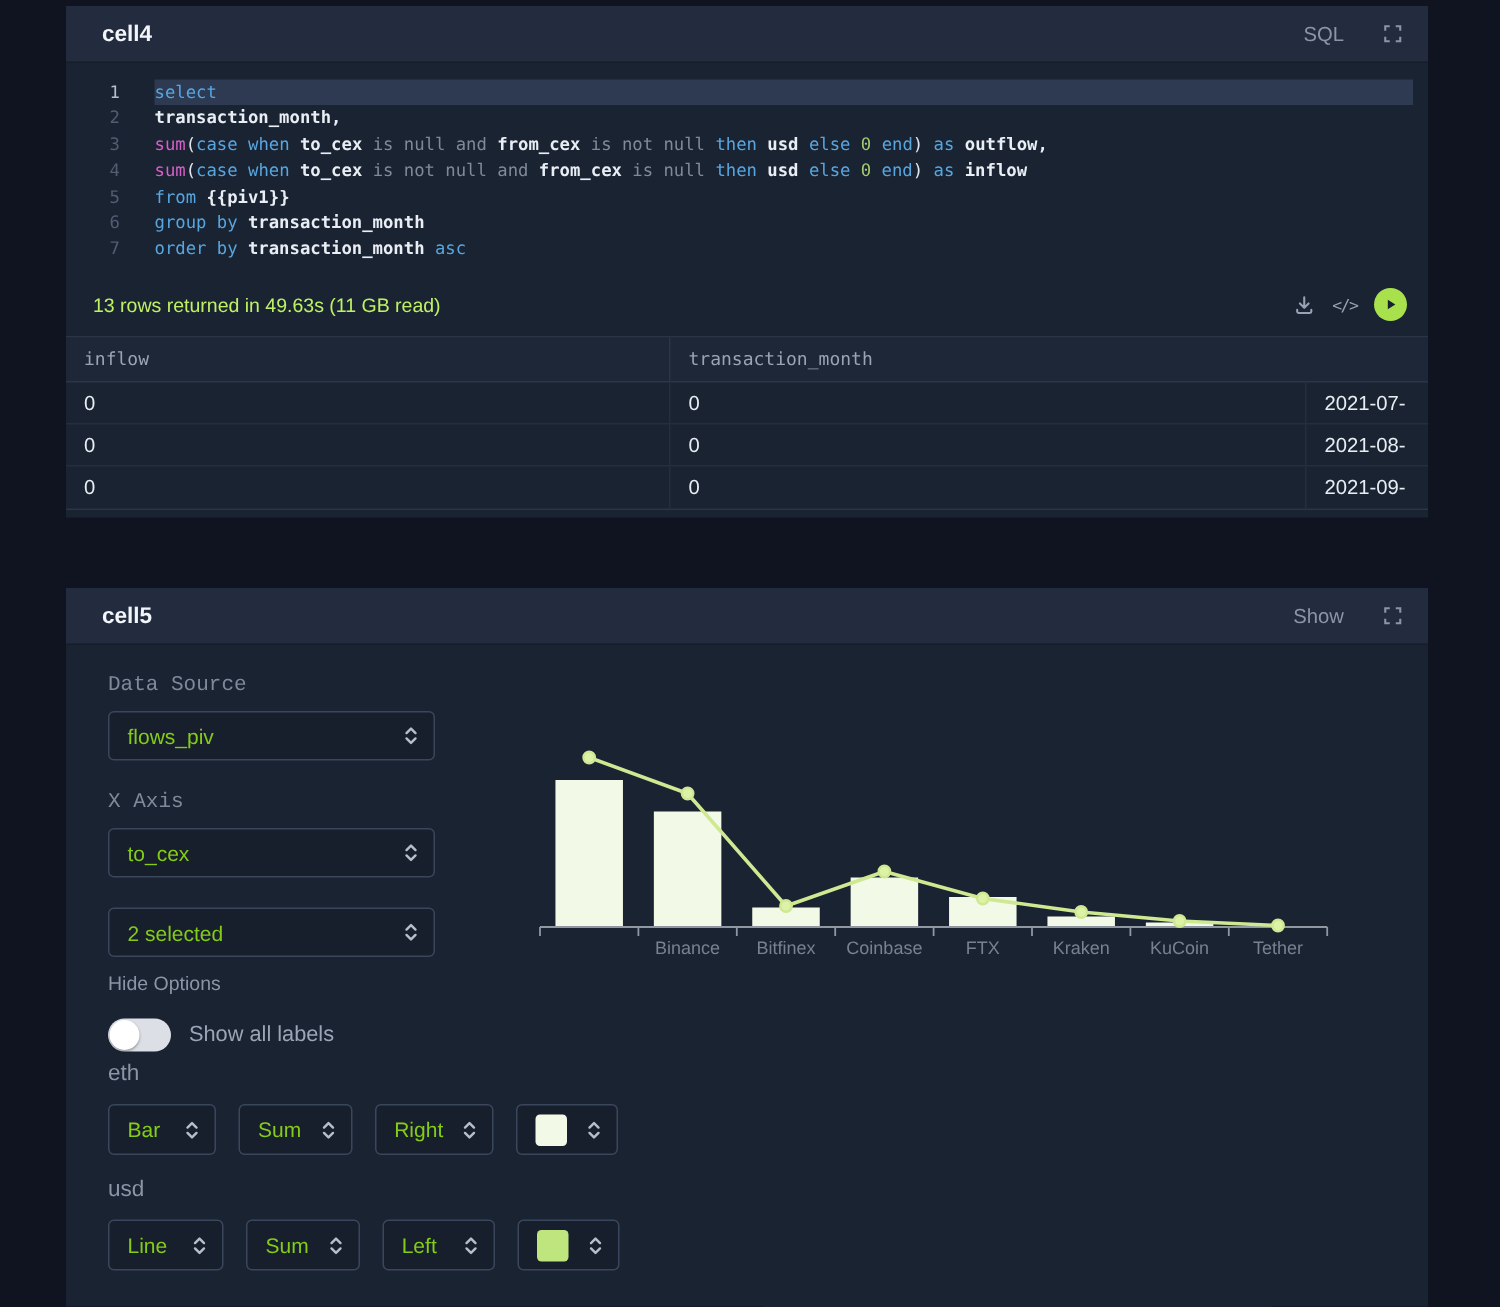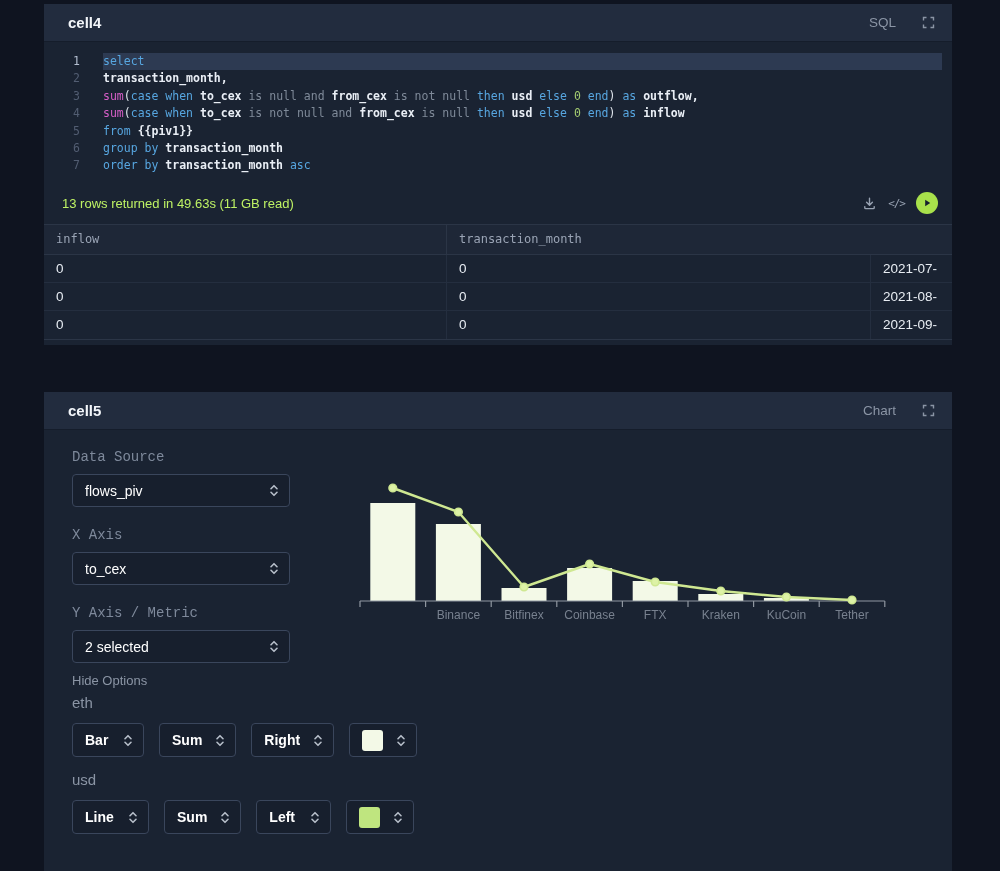--- a/index.html
+++ b/index.html
@@ -52,35 +52,35 @@
   .c0 { width:403px; flex:0 0 403px; }
   .c1 { width:424px; flex:0 0 424px; }
   .c2 { flex:1; min-width:240px; border-right:none !important; }
 
   
   .cell5-body { position:relative; padding:19px 0 0 28px; }
   .field { margin-bottom:20px; width:218px; }
   .field-label { font-size:14px; color:#7e899b; margin-bottom:9px;font-family:Liberation Mono, monospace; }
   .select { height:33px; background:#171f2d; border:1px solid #3a465c; border-radius:4px;
     display:flex; align-items:center; justify-content:space-between; padding:0 10px 0 12px;
-    font-size:14px; color:#ffffff; cursor:pointer; }
+    font-size:14px; color:#84cc16; cursor:pointer; }
   .link { font-size:13px; color:#8b95a5; margin:10px 4px 0 0; cursor:pointer; }
   .toggle-row { display:flex; align-items:center; margin-top:16px; }
   .toggle { width:42px; height:22px; border-radius:11px; background:#dcdfe5; position:relative; cursor:pointer; }
   .knob { position:absolute; left:1px; top:1px; width:20px; height:20px; border-radius:50%;
     background:#ffffff; box-shadow:0 1px 2px rgba(0,0,0,.35); }
   .toggle-label { font-size:14.5px; color:#9aa5b5; margin-left:12px; }
   .series-name { font-size:15px; color:#8b95a5; margin-top:6px; }
   .series-row { display:flex; align-items:center; margin-top:12px; }
   .series-row .select { height:34px; margin-right:15px; }
-  .sel-sm { min-width:72px; gap:13px;font-weight:bold; }
+  .sel-sm { min-width:72px; gap:13px; }
   .swatch { width:21px; height:21px; border-radius:3px; background:#fff; }
 
   
-  .chart-area { position:absolute; left:312px; top:41px; width:580px; height:160px; }
+  .chart-area { position:absolute; left:312px; top:58px; width:580px; height:160px; }
   .chart-area text { font-family:"Liberation Sans", sans-serif; }
 </style>
 </head>
 <body>
 
 <section class="cell" id="cell4">
   <div class="cell-header">
     <span class="cell-title">cell4</span>
     <span class="spacer"></span>
     <span class="cell-type">SQL</span>
@@ -163,21 +163,21 @@
           <div class="td c2">2021-09-</div>
         </div>
       </div>
   </div>
 </section>
 
 <section class="cell" id="cell5">
   <div class="cell-header">
     <span class="cell-title">cell5</span>
     <span class="spacer"></span>
-    <span class="cell-type">Chart</span>
+    <span class="cell-type">Show</span>
     <span class="expand-btn">
       <svg width="13" height="13" viewBox="0 0 13 13" fill="none" stroke="#8b95a5" stroke-width="1.4">
         <path d="M1.5 4.5 V1.5 H4.5 M8.5 1.5 H11.5 V4.5 M11.5 8.5 V11.5 H8.5 M4.5 11.5 H1.5 V8.5"></path>
       </svg>
     </span>
   </div>
 
   <div class="cell5-body">
 
     <div class="field">
@@ -194,31 +194,36 @@
       <div class="field-label">X Axis</div>
       <div class="select">
         <span>to_cex</span>
         <svg class="chev" width="10" height="13" viewBox="0 0 10 13" fill="none" stroke="#b6bec9" stroke-width="1.6" stroke-linecap="round" stroke-linejoin="round">
           <path d="M2 4.7 L5 1.7 L8 4.7 M2 8.3 L5 11.3 L8 8.3"></path>
         </svg>
       </div>
     </div>
 
     <div class="field" style="margin-bottom:0">
-      <div class="field-label">Y Axis / Metric</div>
       <div class="select">
         <span>2 selected</span>
         <svg class="chev" width="10" height="13" viewBox="0 0 10 13" fill="none" stroke="#b6bec9" stroke-width="1.6" stroke-linecap="round" stroke-linejoin="round">
           <path d="M2 4.7 L5 1.7 L8 4.7 M2 8.3 L5 11.3 L8 8.3"></path>
         </svg>
       </div>
     </div>
 
     <div class="link">Hide Options</div>
 
+    <div class="toggle-row">
+      <div class="toggle">
+        <div class="knob"></div>
+      </div>
+      <span class="toggle-label">Show all labels</span>
+    </div>
 
     <div class="series-name">eth</div>
     <div class="series-row">
       <div class="select sel-sm">
         <span>Bar</span>
         <svg class="chev" width="10" height="13" viewBox="0 0 10 13" fill="none" stroke="#b6bec9" stroke-width="1.6" stroke-linecap="round" stroke-linejoin="round">
             <path d="M2 4.7 L5 1.7 L8 4.7 M2 8.3 L5 11.3 L8 8.3"></path>
           </svg>
       </div>
       <div class="select sel-sm">

